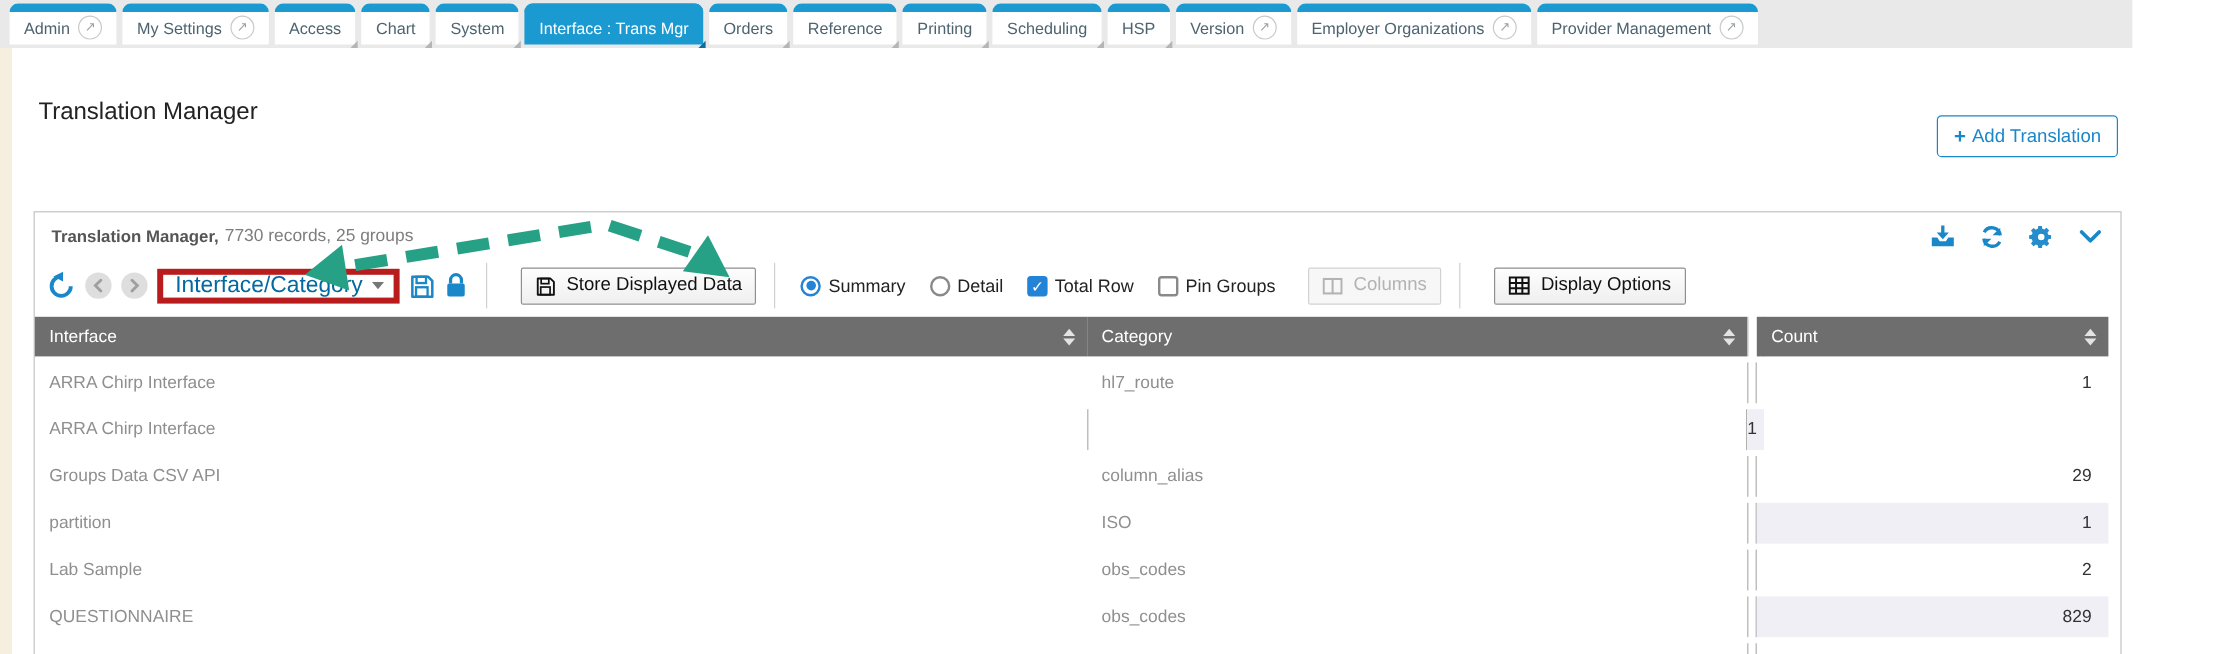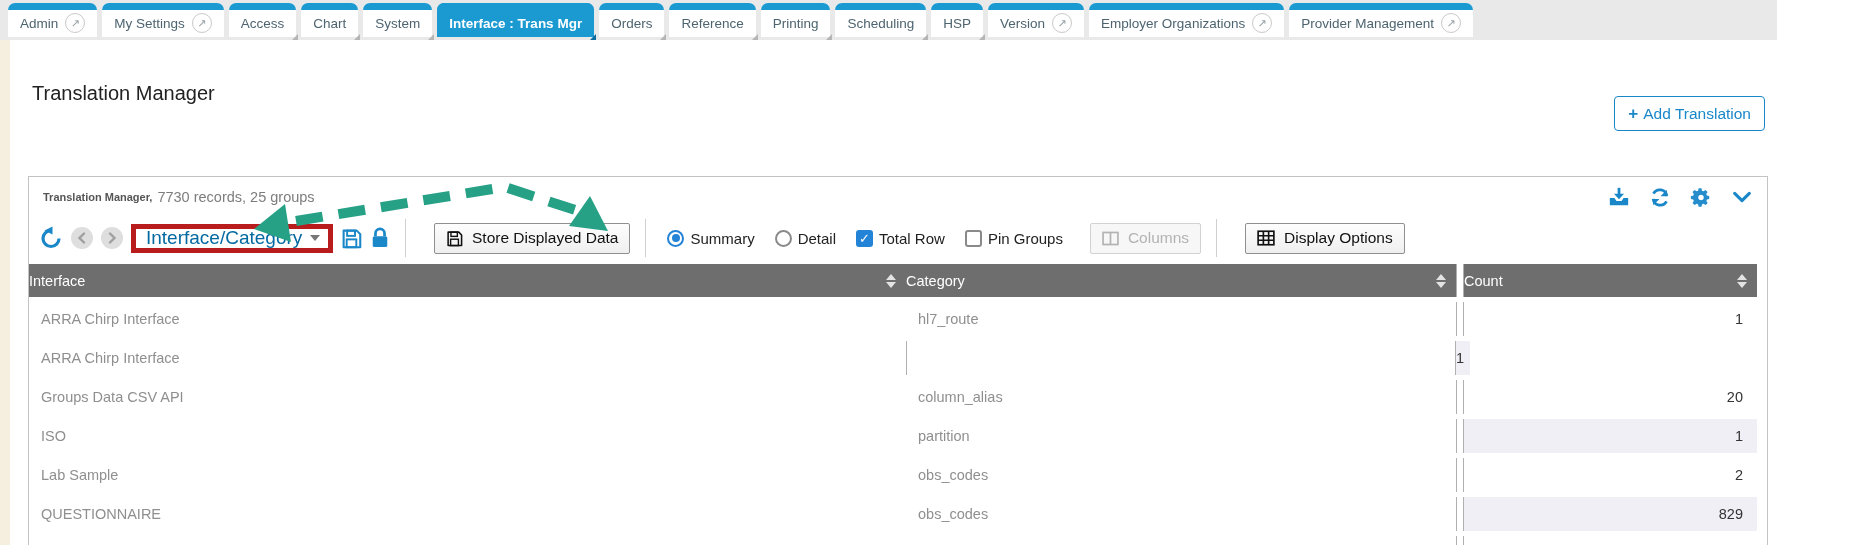--- a/index.html
+++ b/index.html
@@ -9,21 +9,21 @@
 
   
   .tabbar { position:absolute; left:0; top:0; width:1865px; height:40px;
     background:#e9e9e9; display:flex; align-items:flex-start; padding:3px 0 0 8px; }
   .tab { position:relative; display:inline-flex; align-items:center; gap:7px;
     background:#fff; color:#4d6470; font-size:13.5px; height:34px;
     padding:8px 12px 2px 12px; border-radius:7px 7px 0 0; margin-right:5px;
     white-space:nowrap; cursor:pointer; }
   .tab::before { content:''; position:absolute; left:0; right:0; top:0; height:7px;
     background:var(--accent); border-radius:7px 7px 0 0; }
-  .tab.active { background:var(--accent); color:#fff; font-weight:bold; }
+  .tab.active { background:var(--accent); color:#fff; font-weight:normal; }
   .notch { position:absolute; right:-2px; bottom:-4px; width:0; height:0;
     border-top:7px solid transparent; border-right:7px solid #b5b5b5; }
   .tab.active .notch { border-right-color:#0e6d9e; }
   .ext-circle { width:20px; height:20px; border-radius:50%; border:1px solid #c9c9c9;
     color:#9aa3a8; font-size:11px; display:none; align-items:center; justify-content:center;
     line-height:1; background:#fff; }
   .tab.ext .ext-circle { display:inline-flex; }
 
   
   .cream-gutter { position:absolute; left:0; top:40px; width:10px; height:505px; background:#f6efdf; }
@@ -31,21 +31,21 @@
   .page-title { position:absolute; left:22px; top:42px; font-size:20px; color:#222; }
   .add-btn { position:absolute; right:12px; top:56px; height:35px; display:inline-flex;
     align-items:center; gap:5px; border:1px solid var(--icon-blue); border-radius:4px;
     background:#fff; color:var(--icon-blue); font-size:15.5px; padding:0 13px; cursor:pointer; }
   .add-btn .plus { font-weight:bold; font-size:17px; }
 
   
   .panel { position:absolute; left:18px; top:136px; right:9px; height:420px;
     border:1px solid #c3c3c3; background:#fff; }
   .panel-header { display:flex; align-items:center; height:40px; padding:0 14px; }
-  .panel-title { font-size:11px; color:#555; font-weight:bold; }
+  .panel-title { font-size:14px; color:#555; font-weight:bold; }
   .panel-subtitle { font-size:14.5px; color:#7d7d7d; font-weight:normal; margin-left:5px; }
   .panel-icons { margin-left:auto; display:flex; align-items:center; gap:19px; }
   .picon { width:22px; height:22px; display:inline-flex; align-items:center; justify-content:center;
     color:var(--icon-blue); cursor:pointer; }
   .picon svg { display:block; }
 
   
   .toolbar { display:flex; align-items:center; height:42px; padding:0 10px; gap:8px;
     font-size:15px; color:#222; }
   .sep { width:1px; align-self:stretch; background:#d0d0d0; margin:2px 7px; }
@@ -67,21 +67,21 @@
   .radio.checked { border-color:#2383d6; }
   .radio.checked::after { content:''; position:absolute; inset:2.5px; border-radius:50%; background:#2383d6; }
   .cb { width:17px; height:17px; border:2px solid #8a8a8a; border-radius:3px; background:#fff;
     display:inline-flex; align-items:center; justify-content:center; flex:none; }
   .cb.checked { background:#2383d6; border-color:#2383d6; }
   .cb.checked::after { content:'\2713'; color:#fff; font-size:13px; font-weight:bold; line-height:1; }
 
   
   .grid { display:grid; grid-template-columns:877px 550px 8px 1fr; margin:5px 10px 0 0; }
   .th { background:#6e6e6e; color:#fff; font-size:14.5px; height:33px;
-    display:flex; align-items:center; padding-left:0; position:relative; cursor:pointer; }
+    display:flex; align-items:center; padding-left:12px; position:relative; cursor:pointer; }
   .th .sort { position:absolute; right:10px; display:flex; flex-direction:column; gap:2px; }
   .sort i { display:block; width:0; height:0; border-left:5px solid transparent; border-right:5px solid transparent; }
   .sort .up { border-bottom:6px solid #e3e3e3; }
   .sort .dn { border-top:6px solid #e3e3e3; }
   .gapcol { background:#fff; border-left:1px solid #b0b0b0; border-right:1px solid #b0b0b0; }
   .th.gapcol { background:#fff; }
   .cell { height:34px; line-height:34px; font-size:14.5px; color:#8f8f8f;
     padding-left:12px; white-space:nowrap; overflow:hidden; }
   .cell.count { text-align:right; padding-right:14px; padding-left:0; color:#333; }
   .row-even .count { background:#efeff5; }
@@ -324,25 +324,25 @@
         </div>
           <div class="grid row row-even">
           <div class="cell c-interface">ARRA Chirp Interface</div>
           <div class="gapcol"></div>
           <div class="cell count c-count">1</div>
         </div>
           <div class="grid row">
           <div class="cell c-interface">Groups Data CSV API</div>
           <div class="cell c-category">column_alias</div>
           <div class="gapcol"></div>
-          <div class="cell count c-count">20</div>
+          <div class="cell count c-count">29</div>
         </div>
           <div class="grid row row-even">
+          <div class="cell c-category">partition</div>
           <div class="cell c-interface">ISO</div>
-          <div class="cell c-category">partition</div>
           <div class="gapcol"></div>
           <div class="cell count c-count">1</div>
         </div>
           <div class="grid row">
           <div class="cell c-interface">Lab Sample</div>
           <div class="cell c-category">obs_codes</div>
           <div class="gapcol"></div>
           <div class="cell count c-count">2</div>
         </div>
           <div class="grid row row-even">

